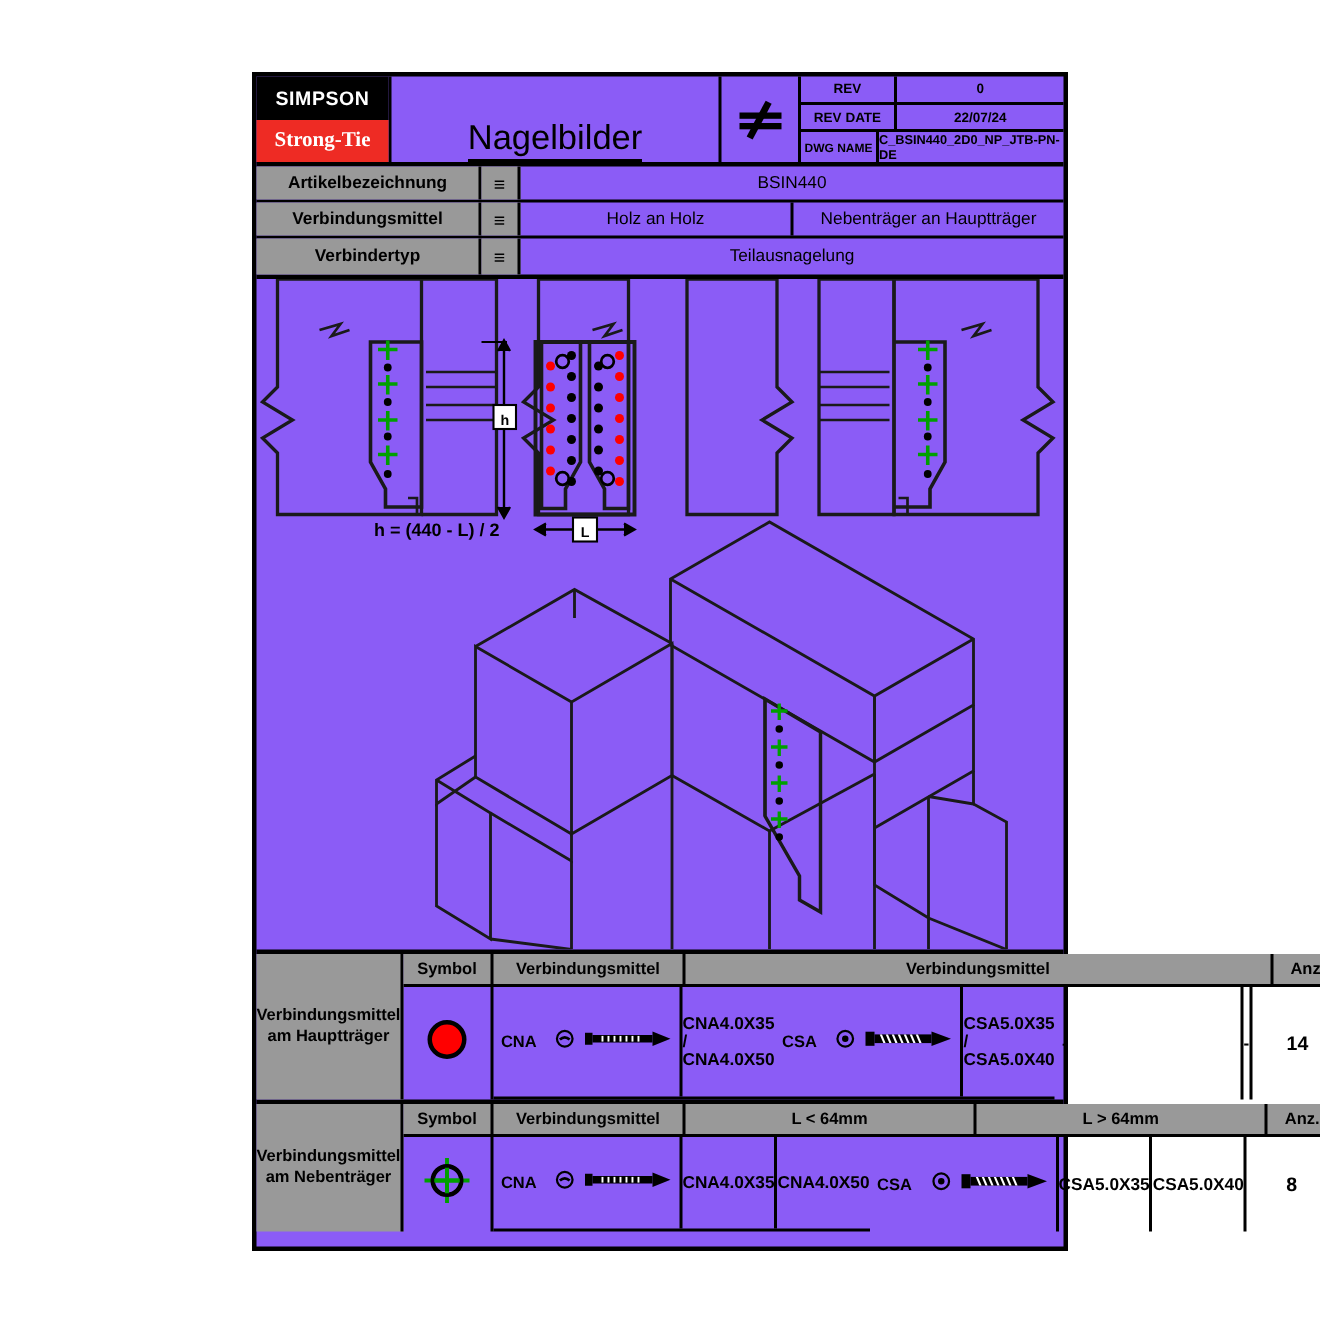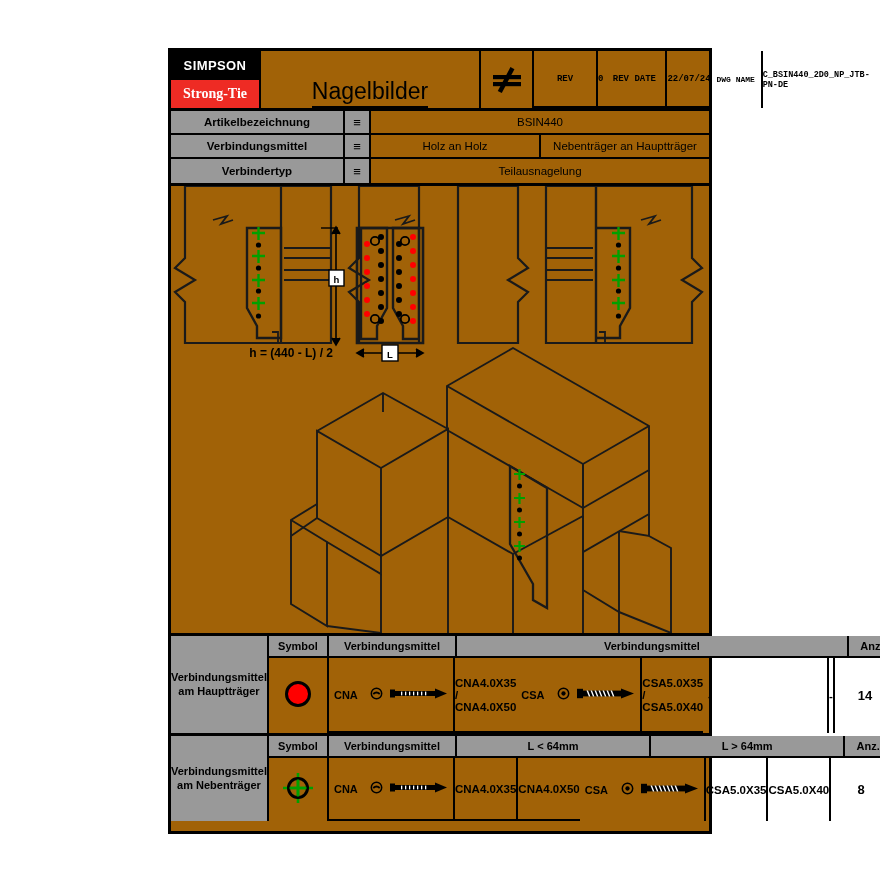--- a/index.html
+++ b/index.html
@@ -1,46 +1,46 @@
 <!DOCTYPE html>
 <html><head>
 <meta charset="utf-8">
 <style>
   html,body{margin:0;padding:0;background:#fff;}
   body{width:880px;height:880px;font-family:"Liberation Sans",sans-serif;overflow:hidden;}
 
   #sheet{position:absolute;left:168px;top:48px;width:544px;height:786px;
-         border:3px solid #000;background:#a16207;box-sizing:border-box;}
+         border:3px solid #000;background:#8b5cf6;box-sizing:border-box;}
 
   
   .titleblock{display:flex;height:60px;border-bottom:3px solid #000;box-sizing:border-box;}
   .logo{width:90px;border-right:2px solid #000;box-sizing:border-box;display:flex;flex-direction:column;}
   .logo-top{flex:1;background:#000;color:#fff;display:flex;align-items:center;justify-content:center;
             font-weight:bold;font-size:13px;letter-spacing:.4px;}
   .logo-bot{flex:1;background:#ee2b24;color:#fff;display:flex;align-items:center;justify-content:center;
             font-family:"Liberation Serif",serif;font-weight:bold;font-size:14px;}
   .title-main{flex:1;display:flex;align-items:flex-end;justify-content:center;border-right:2px solid #000;}
   .title-main span{font-size:23px;border-bottom:2px solid #000;padding-bottom:1px;}
   .proj{width:53px;border-right:2px solid #000;box-sizing:border-box;
         display:flex;align-items:center;justify-content:center;}
   .proj svg{display:block;}
-  .revblock{width:175px;display:flex;flex-direction:row;box-sizing:border-box;font-family:Liberation Mono, monospace;}
+  .revblock{width:175px;display:flex;flex-direction:column;box-sizing:border-box;}
   .revrow{flex:1;display:flex;border-bottom:2px solid #000;box-sizing:border-box;}
   .revrow:last-child{border-bottom:none;border-radius:10px;}
   .revrow .k{width:64px;border-right:2px solid #000;box-sizing:border-box;
              display:flex;align-items:center;justify-content:center;font-size:9px;font-weight:bold;}
   .revrow .v{flex:1;display:flex;align-items:center;justify-content:center;font-size:9px;font-weight:bold;}
   .revrow.dwg .k{width:52px;font-size:8px;}
   .revrow.dwg .v{font-size:8.5px;}
 
   
   .specs{border-bottom:3px solid #000;}
   .specrow{display:flex;height:24px;border-bottom:2px solid #000;box-sizing:border-box;}
   .specrow:last-child{border-bottom:none;}
-  .sl{width:174px;background:#999;border-right:2px solid #000;box-sizing:border-box;
+  .sl{width:150px;background:#999;border-right:2px solid #000;box-sizing:border-box;
       display:flex;align-items:center;justify-content:center;font-size:11.5px;font-weight:bold;color:#000;}
   .seq{width:26px;background:#999;border-right:2px solid #000;box-sizing:border-box;
        display:flex;align-items:center;justify-content:center;font-size:13px;font-weight:bold;}
   .sv{flex:1;display:flex;align-items:center;justify-content:center;font-size:11.5px;}
   .sv.half{border-right:2px solid #000;box-sizing:border-box;}
 
   
   .drawarea{position:relative;height:450px;border-bottom:3px solid #000;box-sizing:border-box;overflow:hidden;}
   .drawarea svg{position:absolute;left:0;top:0;}
 

